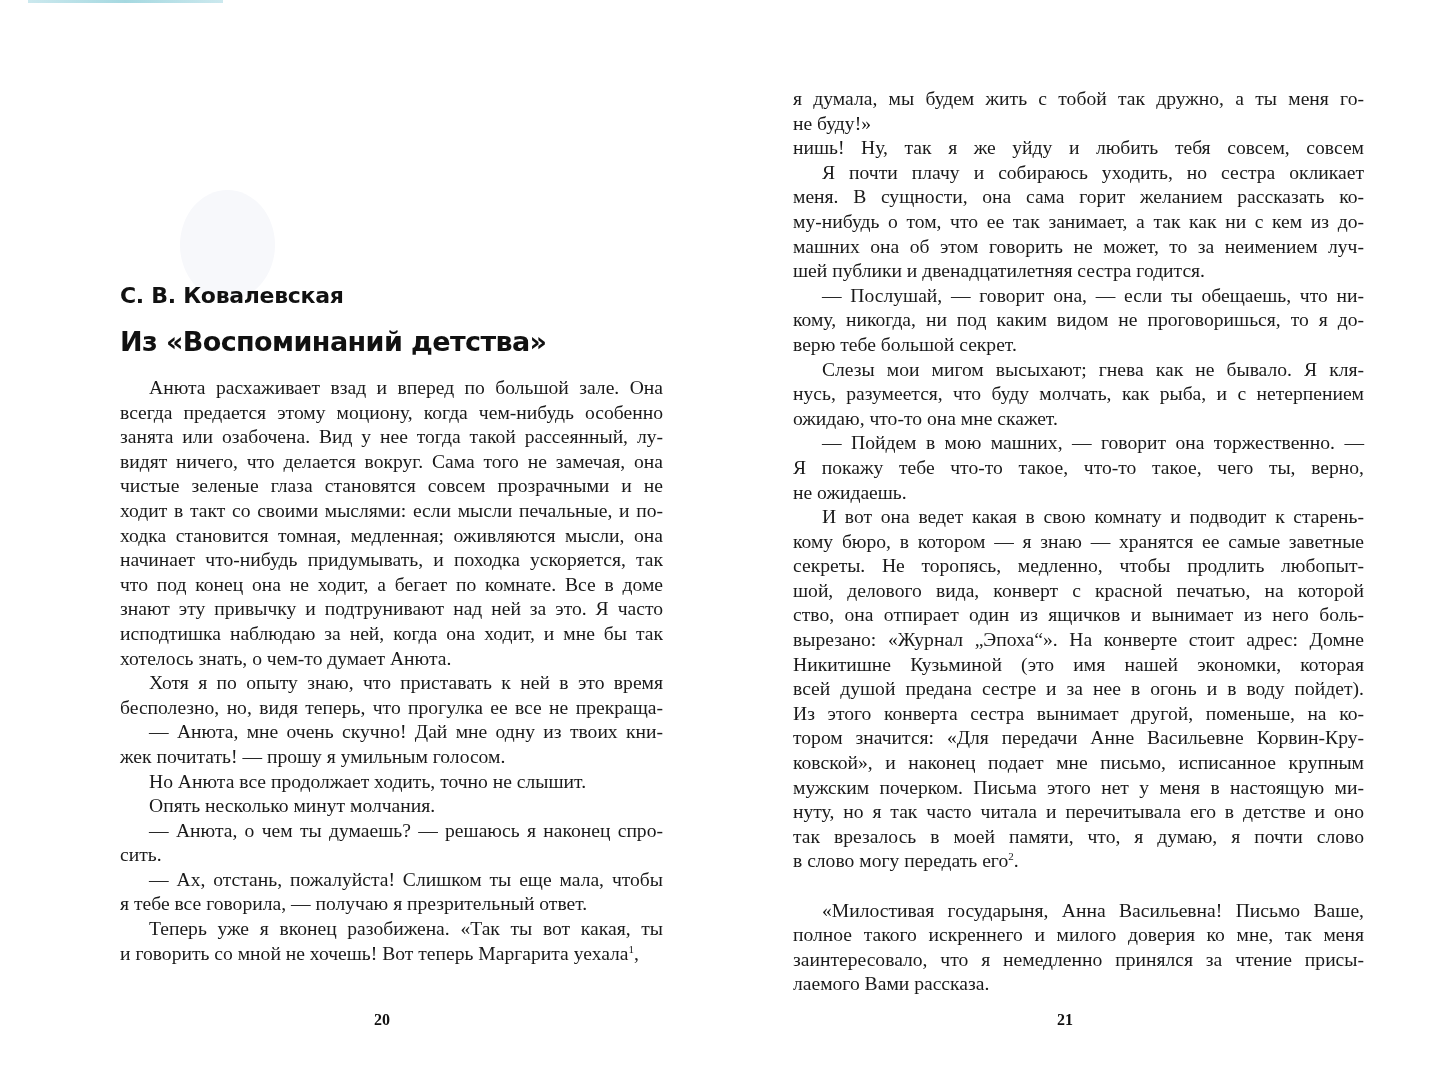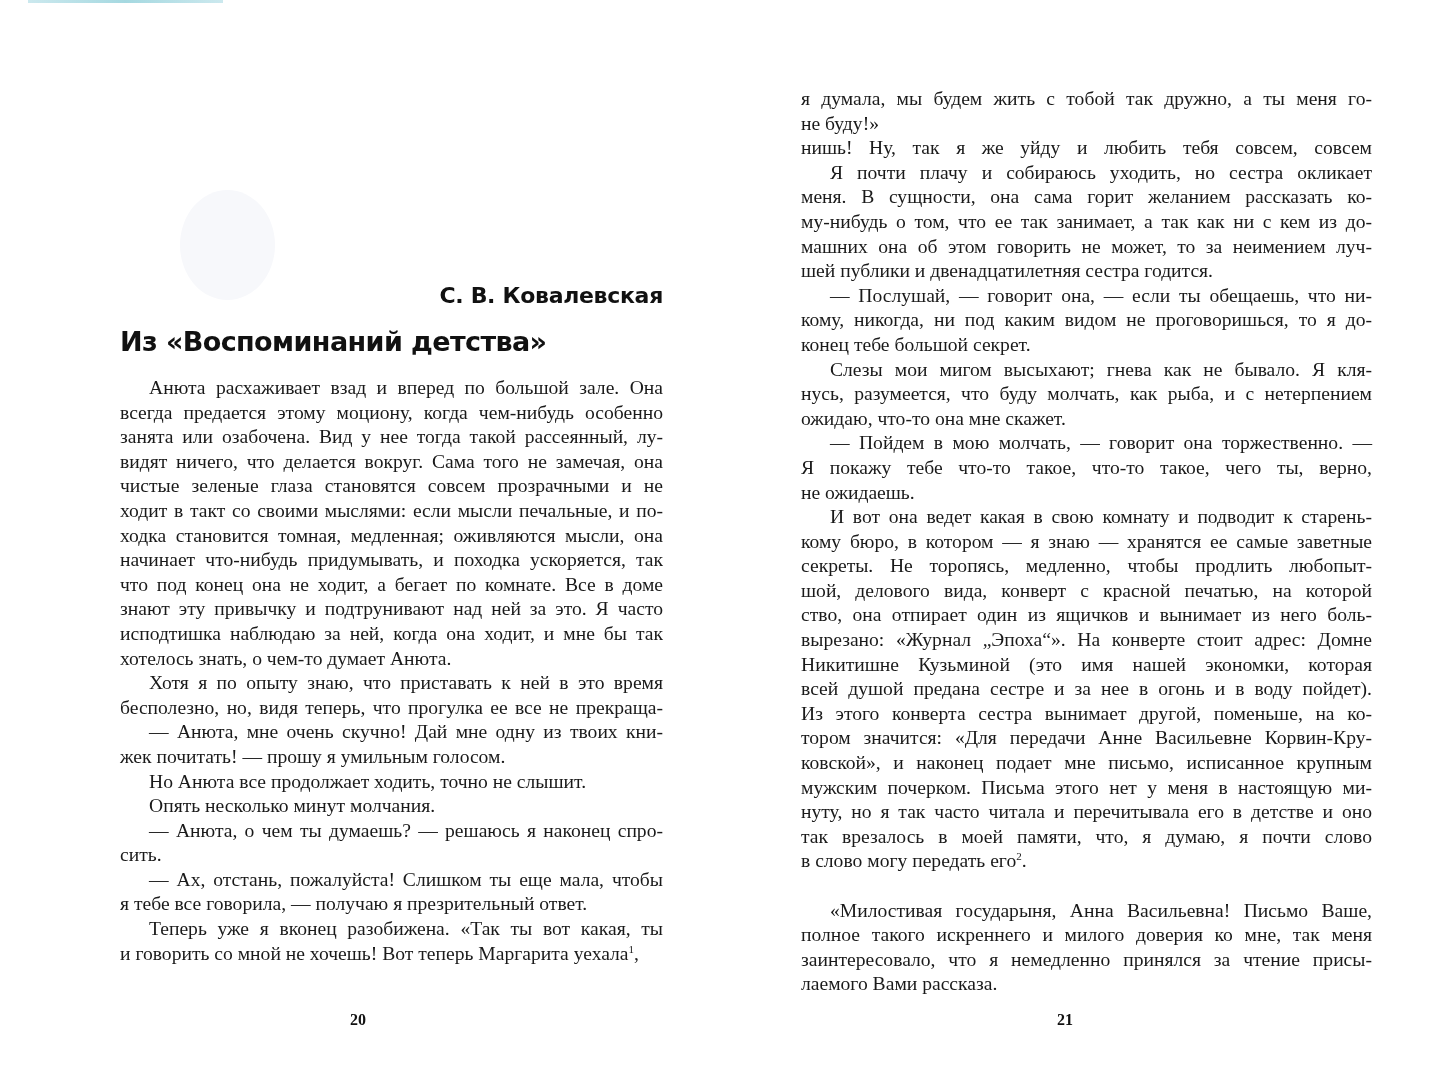--- a/index.html
+++ b/index.html
@@ -13,24 +13,24 @@
   }
   .ghost-circle {
     position: absolute; left: 180px; top: 190px; width: 95px; height: 110px; border-radius: 50%;
     background: #f7f8fb;
   }
   .page { position: absolute; top: 0; height: 1080px; }
   .page-left { left: 0; width: 717px; }
   .page-right { left: 717px; width: 718px; }
   .col { position: absolute; }
   .page-left .col { left: 120px; width: 543px; top: 376px; }
-  .page-right .col { left: 76px; width: 571px; top: 87px; margin-left: 8px; }
+  .page-right .col { left: 76px; width: 571px; top: 87px; }
 
   .author {
-    position: absolute; left: 120px; width: 543px; top: 283px; text-align: right;
+    position: absolute; left: 120px; width: 543px; top: 283px; text-align: left;
     font-family: "DejaVu Sans", "Liberation Sans", sans-serif; font-weight: bold;
     font-size: 22px; letter-spacing: -0.3px; color: #111;
   }
   .title {
     position: absolute; left: 120px; width: 543px; top: 326px; 
     font-family: "DejaVu Sans", "Liberation Sans", sans-serif; font-weight: bold;
     font-size: 27px; letter-spacing: -0.6px; color: #111;
   }
   p {
     margin: 0; font-size: 19.6px; line-height: 24.6px; text-align: justify;
@@ -39,21 +39,21 @@
   p.noindent { text-indent: 0; }
   p.gap-before { margin-top: 24.6px; }
   .ln { display: block; text-align: justify; text-align-last: justify; white-space: nowrap; }
   .ln.last { text-align-last: left; }
   .ln.first { padding-left: 29px; }
   sup { font-size: 11px; line-height: 0; vertical-align: 7px; }
   .page-number {
     position: absolute; top: 1011px; width: 60px; text-align: center;
     font-family: "Liberation Serif", serif; font-weight: bold; font-size: 16px; color: #111;
   }
-  .page-left .page-number { left: 328px; }
+  .page-left .page-number { left: 352px; }
   .page-right .page-number { left: 318px; }
 </style>
 </head>
 <body>
 
 <div class="top-strip"></div>
 
 <div class="page page-left">
   <div class="ghost-circle"></div>
   <div class="author">С. В. Ковалевская</div>
@@ -113,29 +113,29 @@
       <p class="noindent">
         <span class="ln first"><span>Я почти плачу и собираюсь уходить, но сестра окликает</span></span>
         <span class="ln"><span>меня. В сущности, она сама горит желанием рассказать ко-</span></span>
         <span class="ln"><span>му-нибудь о том, что ее так занимает, а так как ни с кем из до-</span></span>
         <span class="ln"><span>машних она об этом говорить не может, то за неимением луч-</span></span>
         <span class="ln last"><span>шей публики и двенадцатилетняя сестра годится.</span></span>
       </p>
       <p class="noindent">
         <span class="ln first"><span>— Послушай, — говорит она, — если ты обещаешь, что ни-</span></span>
         <span class="ln"><span>кому, никогда, ни под каким видом не проговоришься, то я до-</span></span>
-        <span class="ln last"><span>конец тебе большой секрет.</span></span>
+        <span class="ln last"><span>верю тебе большой секрет.</span></span>
       </p>
       <p class="noindent">
         <span class="ln first"><span>Слезы мои мигом высыхают; гнева как не бывало. Я кля-</span></span>
         <span class="ln"><span>нусь, разумеется, что буду молчать, как рыба, и с нетерпением</span></span>
         <span class="ln last"><span>ожидаю, что-то она мне скажет.</span></span>
       </p>
       <p class="noindent">
-        <span class="ln first"><span>— Пойдем в мою молчать, — говорит она торжественно. —</span></span>
+        <span class="ln first"><span>— Пойдем в мою машних, — говорит она торжественно. —</span></span>
         <span class="ln"><span>Я покажу тебе что-то такое, что-то такое, чего ты, верно,</span></span>
         <span class="ln last"><span>не ожидаешь.</span></span>
       </p>
       <p class="noindent">
         <span class="ln first"><span>И вот она ведет какая в свою комнату и подводит к старень-</span></span>
         <span class="ln"><span>кому бюро, в котором — я знаю — хранятся ее самые заветные</span></span>
         <span class="ln"><span>секреты. Не торопясь, медленно, чтобы продлить любопыт-</span></span>
         <span class="ln"><span>шой, делового вида, конверт с красной печатью, на которой</span></span>
         <span class="ln"><span>ство, она отпирает один из ящичков и вынимает из него боль-</span></span>
         <span class="ln"><span>вырезано: «Журнал „Эпоха“». На конверте стоит адрес: Домне</span></span>

